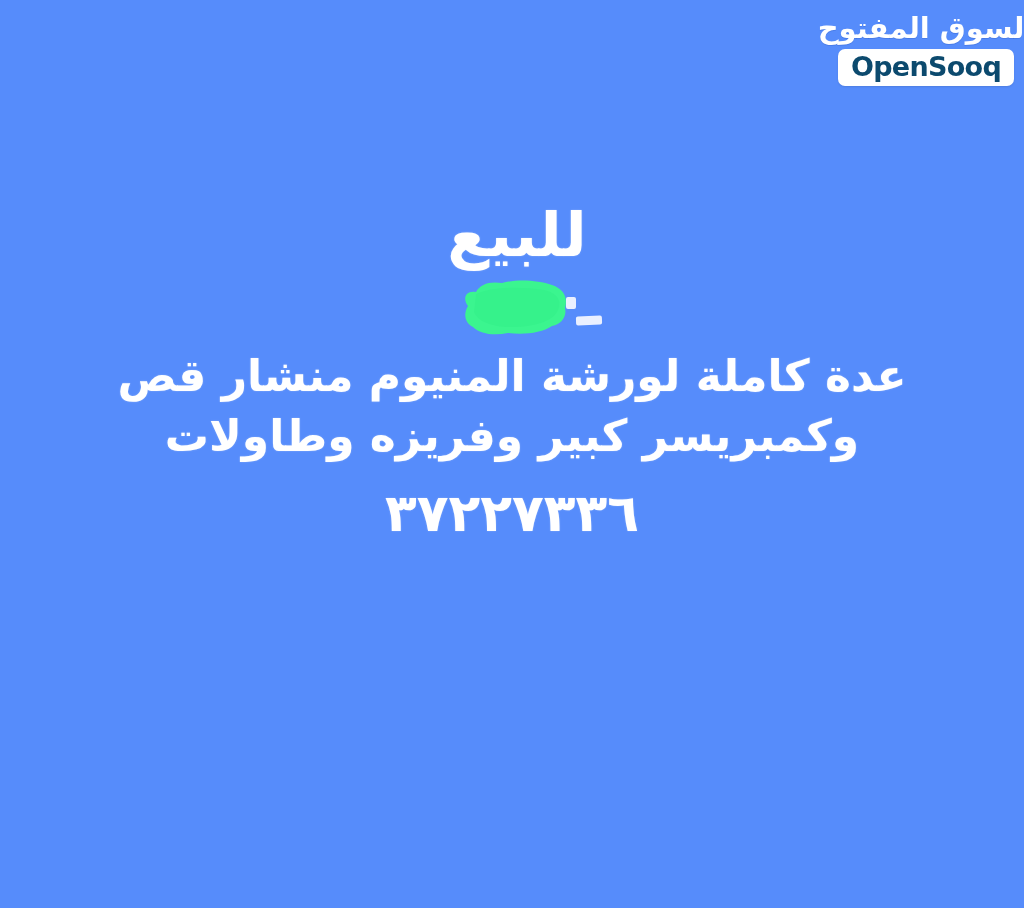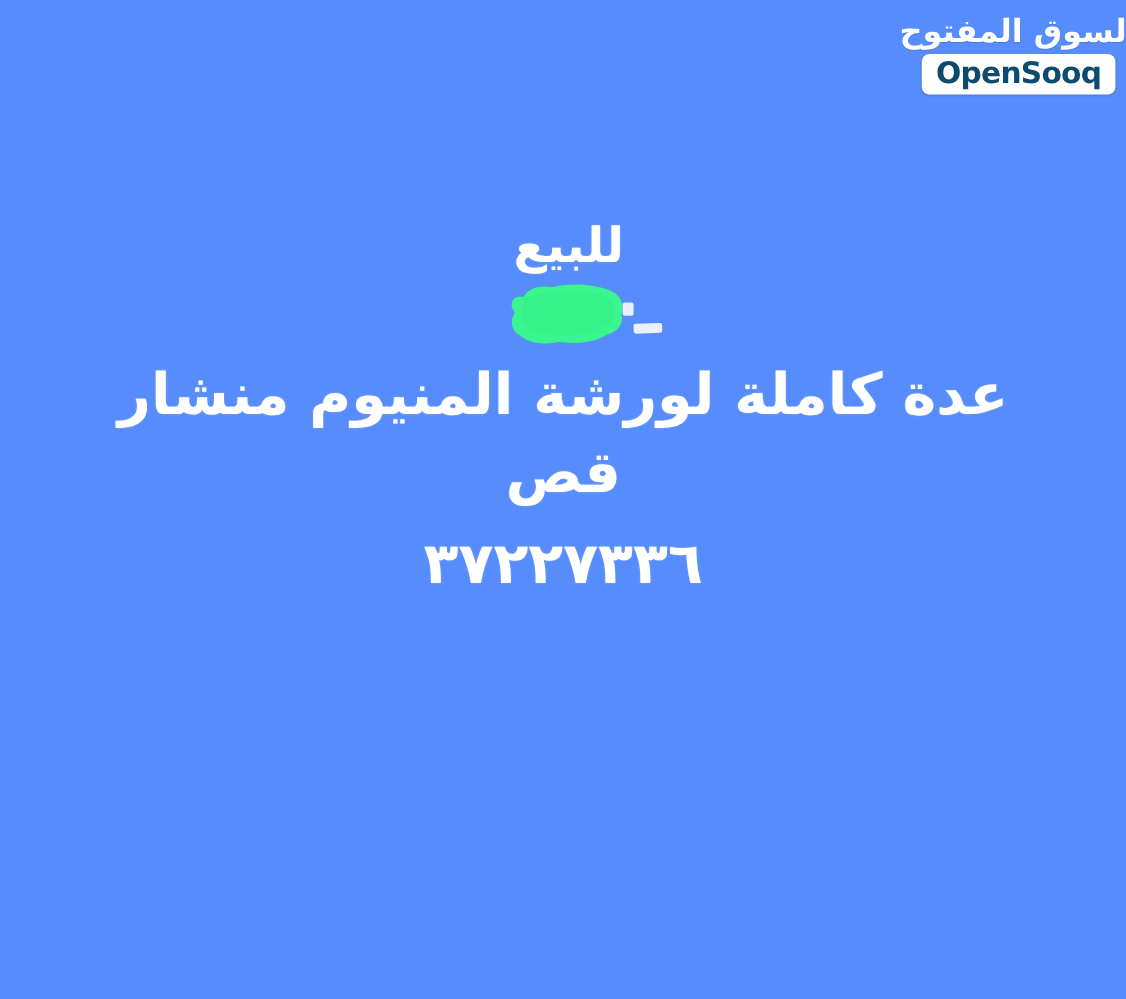--- a/index.html
+++ b/index.html
@@ -69,21 +69,21 @@
     top: 196px;
     text-align: center;
     direction: rtl;
     color: #ffffff;
     font-family: "DejaVu Sans", "Liberation Sans", sans-serif;
     font-weight: 700;
     text-shadow: 0 0 2px rgba(255,255,255,0.30);
   }
 
   .line-headline {
-    font-size: 44px;
+    font-size: 61px;
     line-height: 1.28;
     letter-spacing: -0.5px;
     padding-left: 10px;
   }
 
   
   .redaction-row {
     position: relative;
     height: 72px;
   }
@@ -102,21 +102,21 @@
   .redaction-row .glyph-fragment {
     position: absolute;
     background: #f2f5ff;
     border-radius: 2px;
     opacity: 0.95;
   }
   .frag-a { left: 576px; top: 42px; width: 26px; height: 9px; transform: rotate(-2deg); }
   .frag-b { left: 566px; top: 23px; width: 10px; height: 12px; }
 
   .line-body {
-    font-size: 52px;
+    font-size: 44px;
     line-height: 1.36;
     letter-spacing: -0.6px;
     padding: 0 70px;
   }
 
   .line-phone {
     font-size: 52px;
     line-height: 1.36;
     letter-spacing: 1px;
     direction: ltr;
@@ -147,19 +147,20 @@
                  C48 60, 34 58, 27 51 C19 47, 17 38, 22 30 Z" fill="#3bf58f"></path>
         <path d="M30 18 C44 11, 74 10, 98 14 C112 17, 116 26, 112 34
                  C108 44, 92 50, 70 51 C48 52, 32 46, 28 36 Z" fill="#36f28b"></path>
       </svg>
       <span class="glyph-fragment frag-a"></span>
       <span class="glyph-fragment frag-b"></span>
     </div>
 
     <div class="line-body">عدة كاملة لورشة المنيوم منشار قص</div>
 
+    <div class="line-body">وكمبريسر كبير  وفريزه  وطاولات</div>
 
 
     <div class="line-phone">٣٧٢٢٧٣٣٦</div>
 
   </div>
 
 </div>
 
 </body></html>

